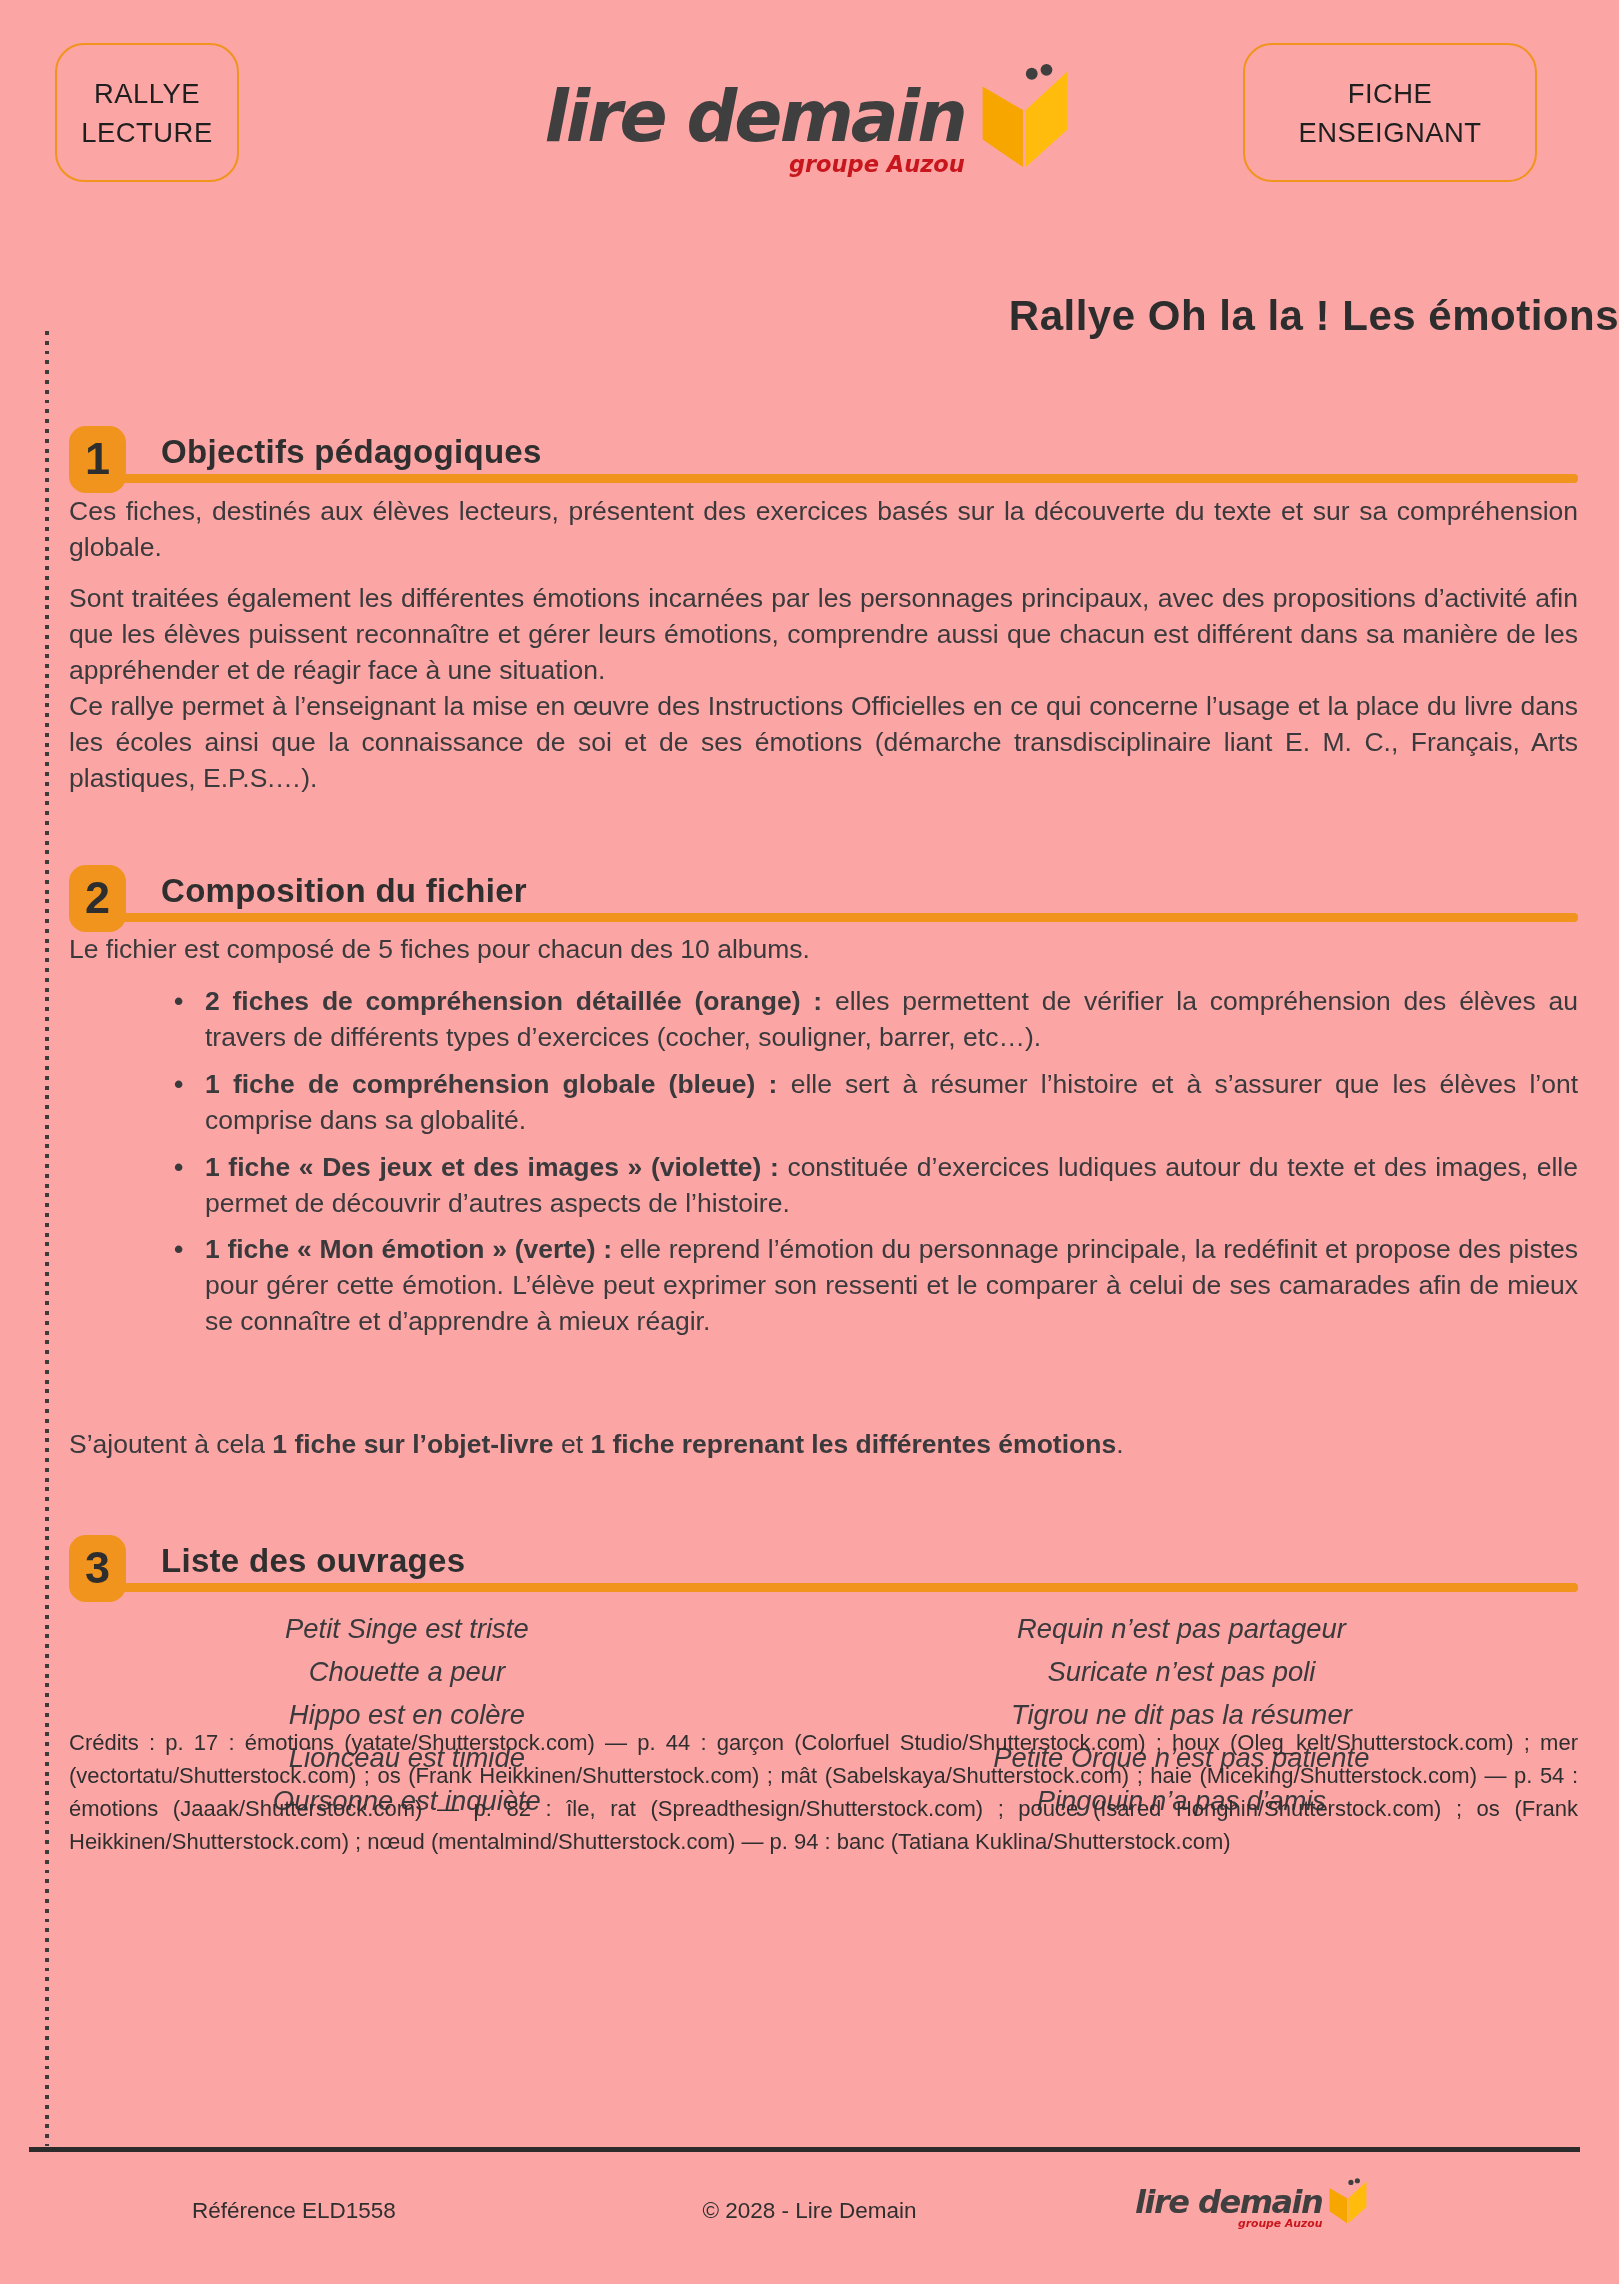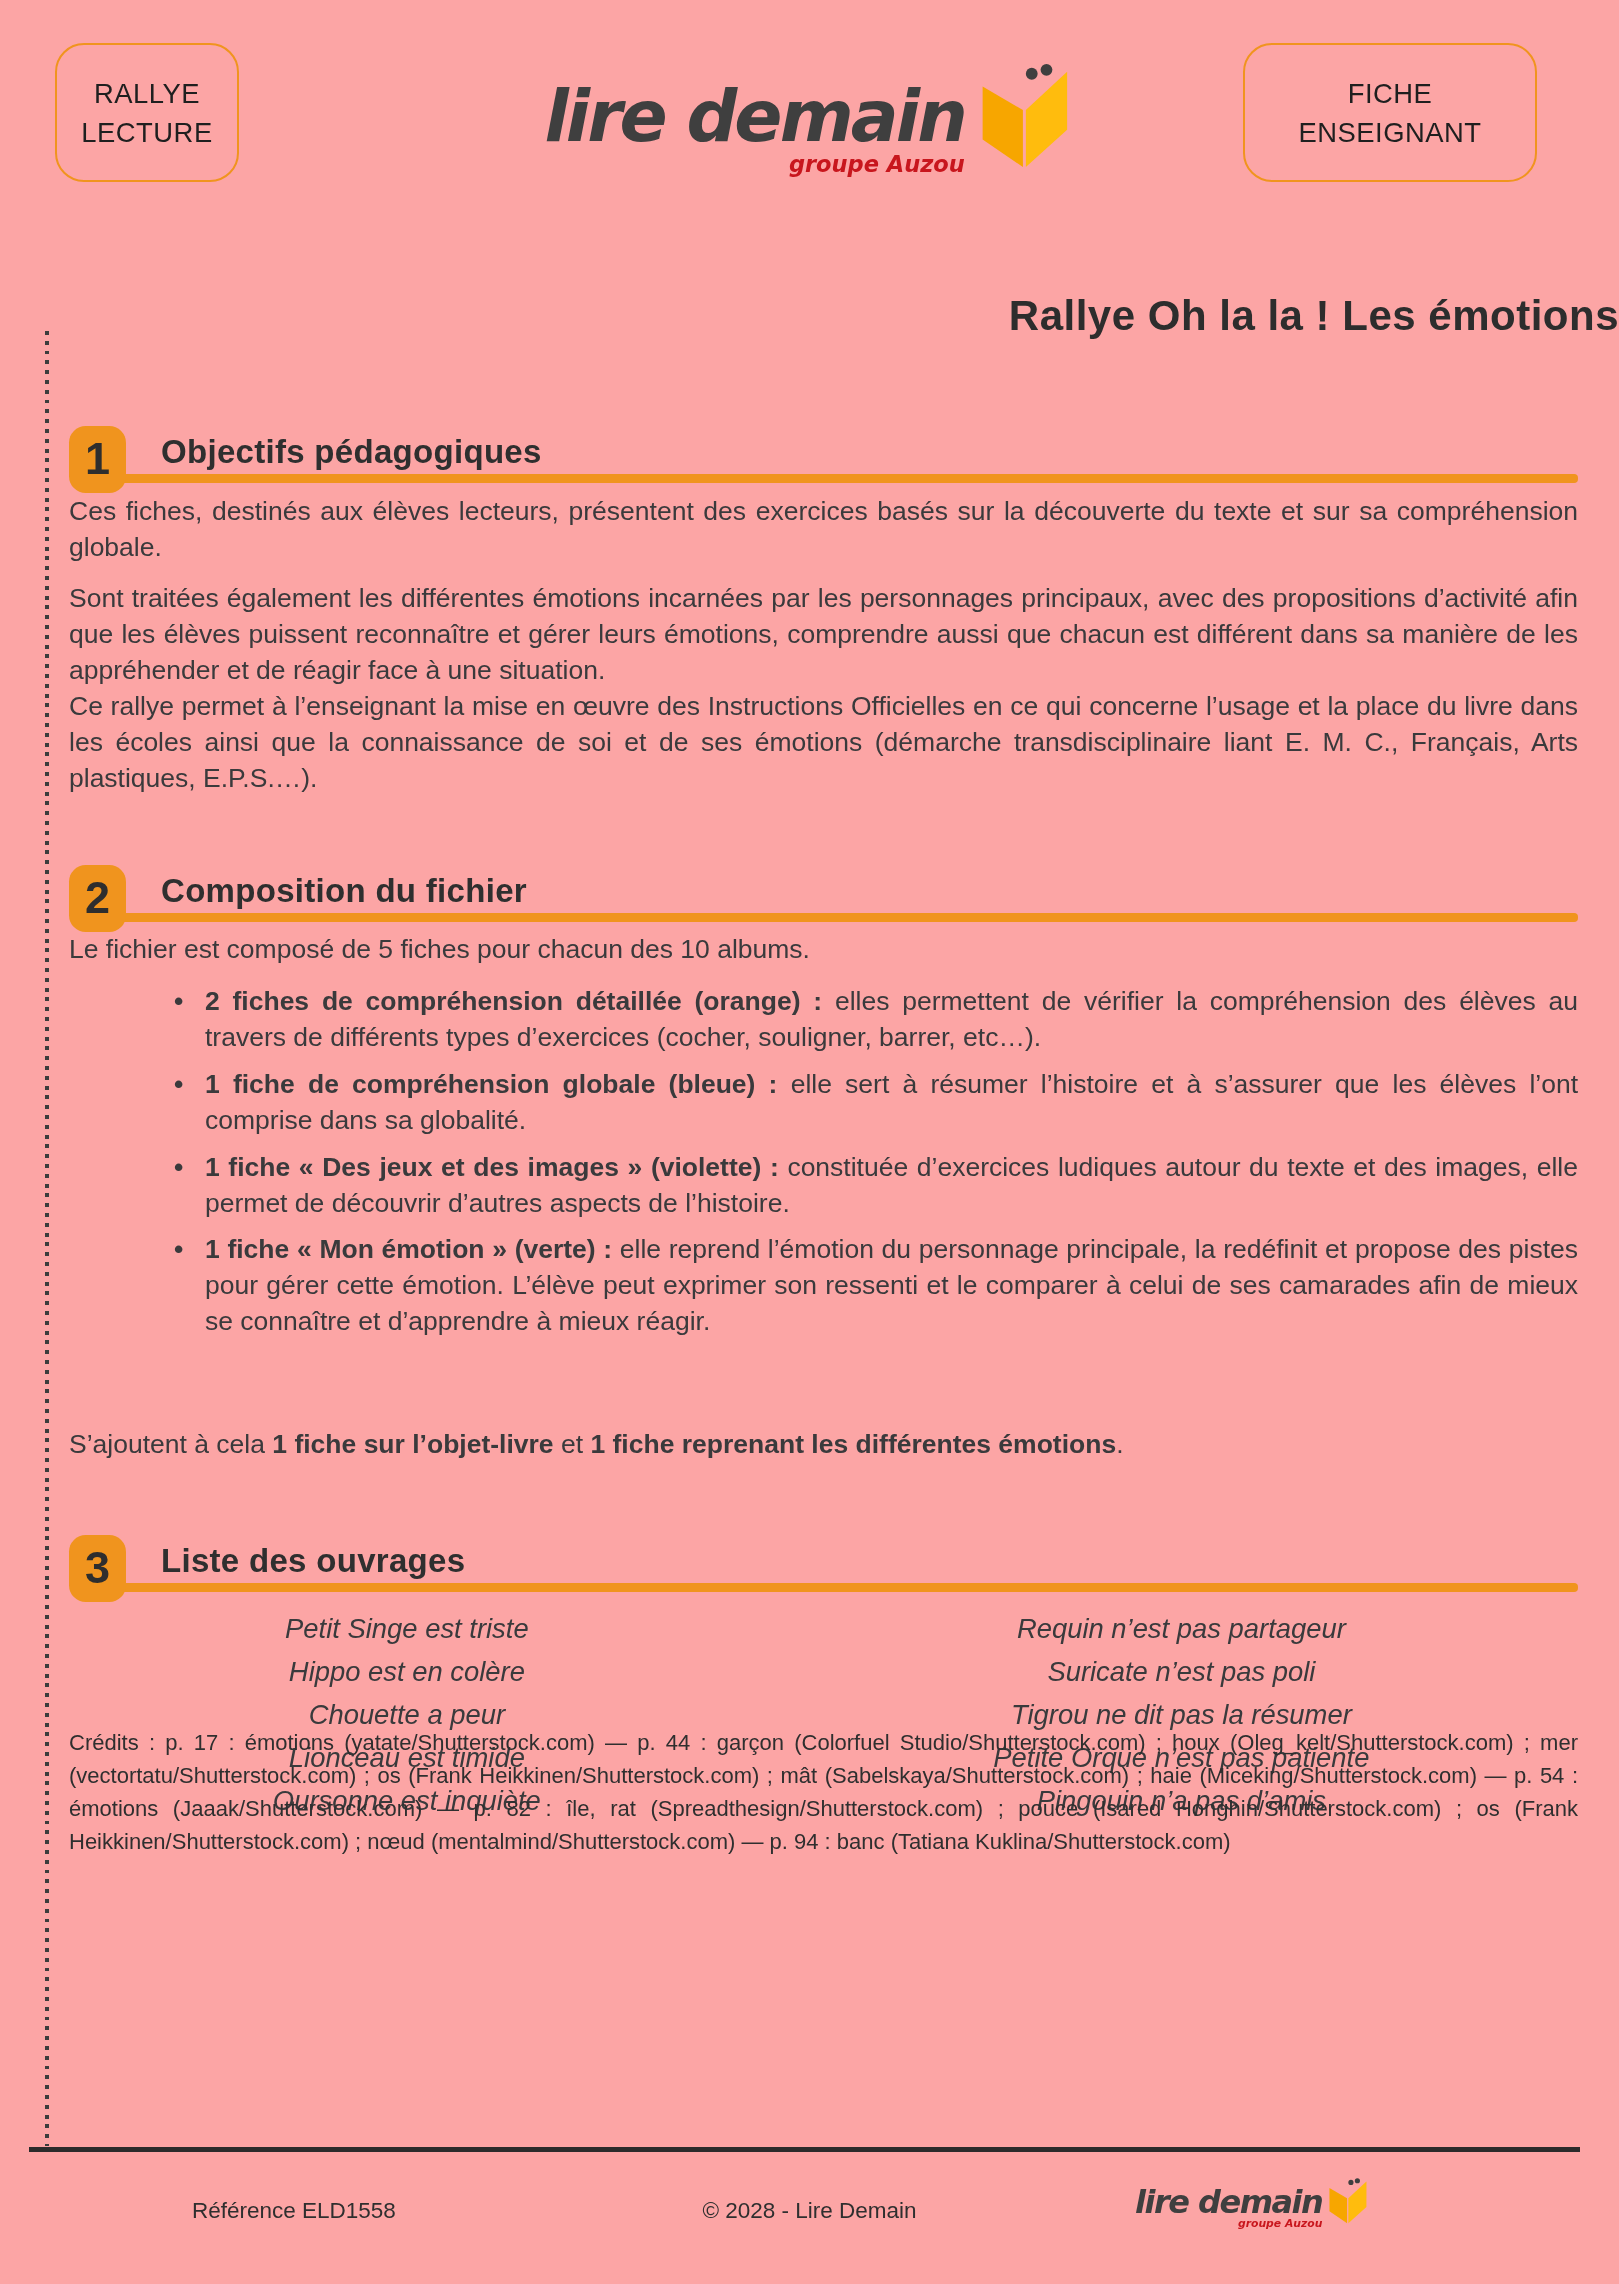--- a/index.html
+++ b/index.html
@@ -177,22 +177,22 @@
 
   <div class="section-header" style="top:1525px">
     <div class="section-bar"></div>
     <div class="section-badge">3</div>
     <h2 class="section-title">Liste des ouvrages</h2>
   </div>
 
   <div class="books" style="top:1607px">
     <div class="books-col left">
       <div>Petit Singe est triste</div>
+      <div>Chouette a peur</div>
       <div>Hippo est en colère</div>
-      <div>Chouette a peur</div>
       <div>Lionceau est timide</div>
       <div>Oursonne est inquiète</div>
     </div>
     <div class="books-col right">
       <div>Requin n’est pas partageur</div>
       <div>Suricate n’est pas poli</div>
       <div>Tigrou ne dit pas la résumer</div>
       <div>Petite Orque n’est pas patiente</div>
       <div>Pingouin n’a pas d’amis</div>
     </div>

